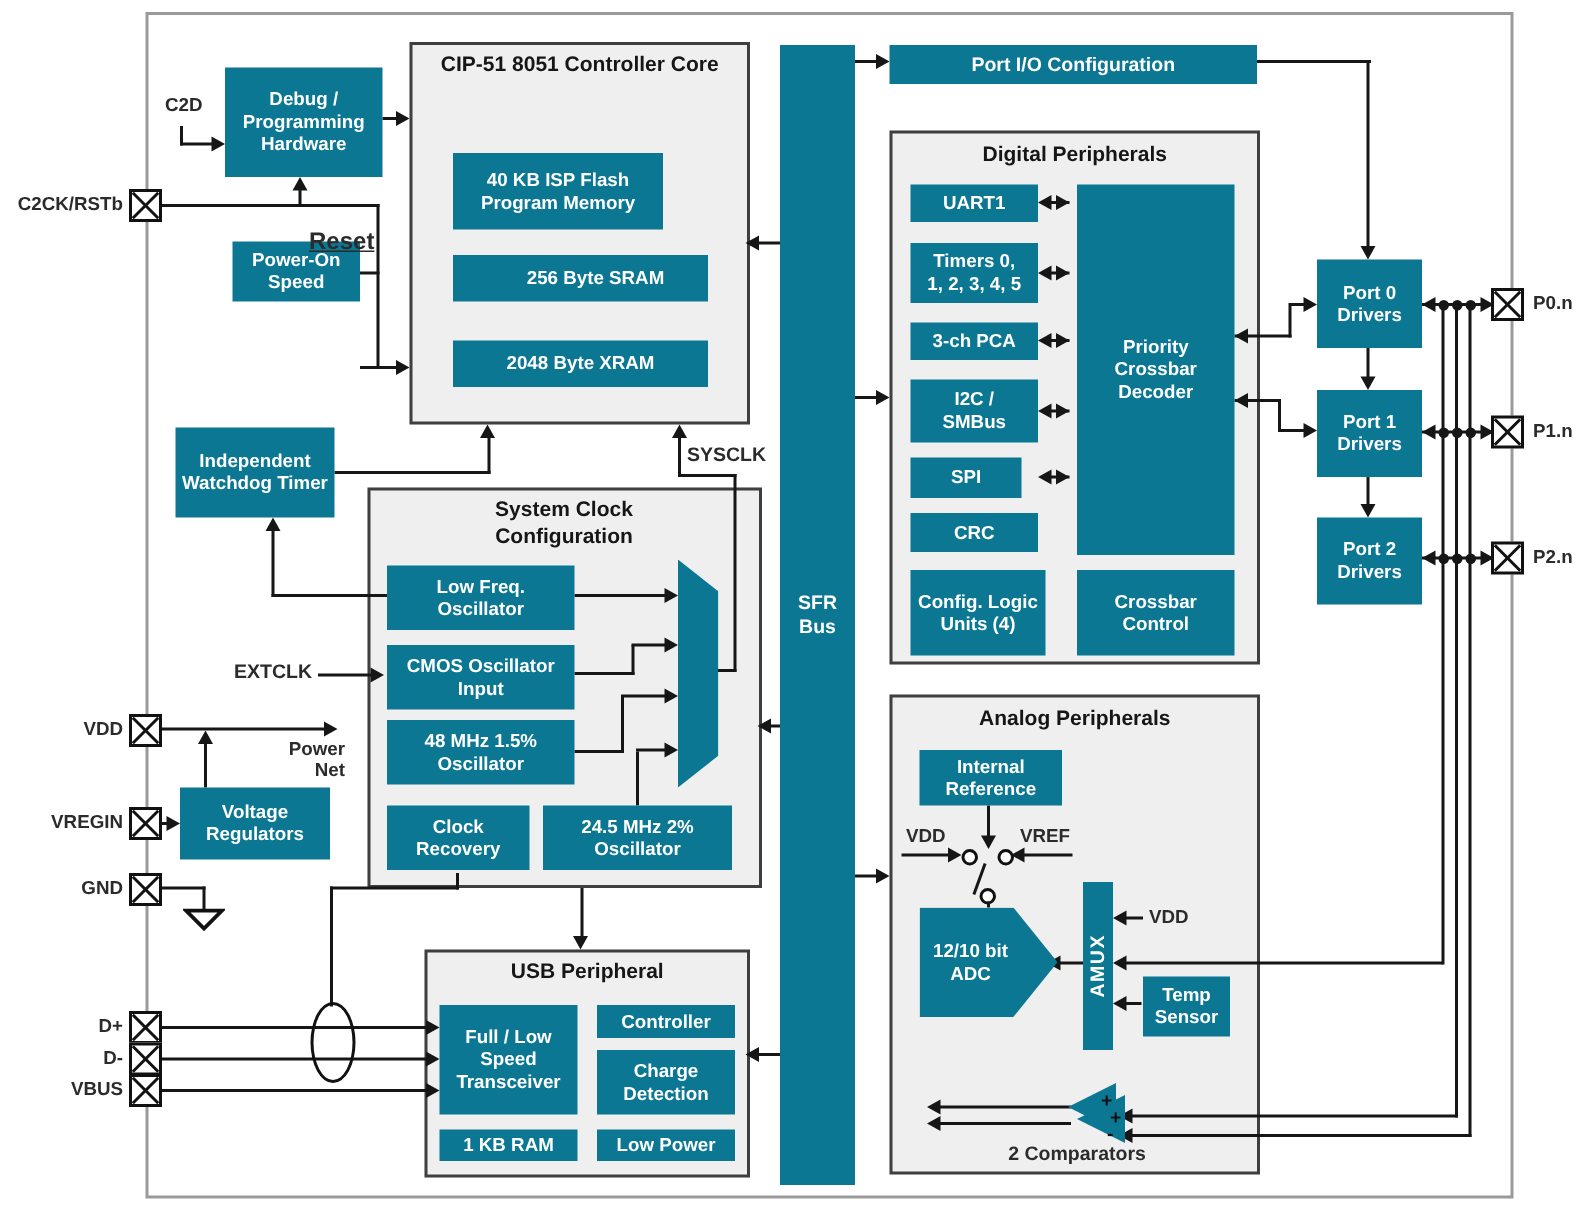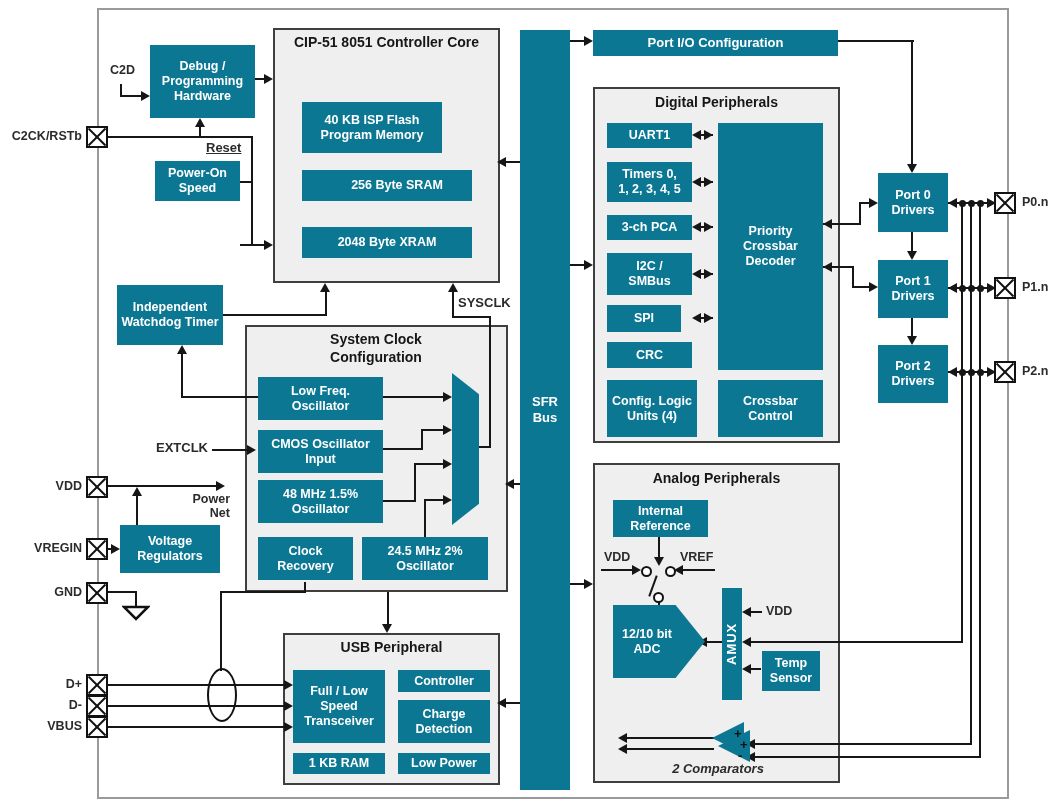--- a/index.html
+++ b/index.html
@@ -5,21 +5,21 @@
   html,body{margin:0;padding:0;background:#fff;font-family:"Liberation Sans",sans-serif;}
   #canvas{position:relative;width:1057px;height:804px;background:#fff;overflow:hidden;color:#111;}
   .chip{position:absolute;border:2px solid var(--chip_border);background:#fff;}
   .gbox{position:absolute;background:var(--panel);border:2px solid var(--panel_border);box-sizing:border-box;}
   .gtitle{position:absolute;font-weight:bold;font-size:14px;color:#161616;text-align:center;line-height:1.25;}
   .tblk{position:absolute;background:var(--teal);color:#fff;font-weight:bold;font-size:12.5px;line-height:1.2;display:flex;align-items:center;justify-content:center;text-align:center;padding:2px 4px;box-sizing:border-box;}
   .narrow{padding:2px 14px;}
   .tnarrow{padding:2px 10px;}
   .lbl{position:absolute;font-weight:bold;font-size:12.5px;color:#2b2b2b;line-height:1.15;}
   .lbl.r{text-align:right;}
-  .lbl.c{text-align:center;font-style:italic;}
+  .lbl.c{text-align:center;}
   .w{position:absolute;background:var(--wire);}
   .ar{position:absolute;width:0;height:0;}
   .ar.r{border-top:5px solid transparent;border-bottom:5px solid transparent;border-left:9px solid var(--wire);}
   .ar.l{border-top:5px solid transparent;border-bottom:5px solid transparent;border-right:9px solid var(--wire);}
   .ar.u{border-left:5px solid transparent;border-right:5px solid transparent;border-bottom:9px solid var(--wire);}
   .ar.d{border-left:5px solid transparent;border-right:5px solid transparent;border-top:9px solid var(--wire);}
   .dot{position:absolute;width:7px;height:7px;border-radius:50%;background:var(--wire);}
   .pin{position:absolute;width:18px;height:18px;background:#fff;border:2px solid #111;}
   .pin::before,.pin::after{content:'';position:absolute;left:50%;top:50%;width:24px;height:2px;background:#111;}
   .pin::before{transform:translate(-50%,-50%) rotate(45deg);}
@@ -287,21 +287,21 @@
   <div class="pin" style="left:86px;top:582px;"></div>
   <div class="pin" style="left:86px;top:674px;"></div>
   <div class="pin" style="left:86px;top:695px;"></div>
   <div class="pin" style="left:86px;top:716px;"></div>
   <div class="pin" style="left:994px;top:192px;"></div>
   <div class="pin" style="left:994px;top:277px;"></div>
   <div class="pin" style="left:994px;top:361px;"></div>
 
   <div class="lbl r" style="left:6px;top:129px;width:76px;">C2CK/RSTb</div>
   <div class="lbl" style="left:110px;top:63px;width:40px;">C2D</div>
-  <div class="lbl" style="left:206px;top:141px;width:48px;font-size:13px;text-decoration:underline;">Reset</div>
+  <div class="lbl" style="left:206px;top:153px;width:48px;font-size:16px;text-decoration:underline;">Reset</div>
   <div class="lbl r" style="left:40px;top:479px;width:42px;">VDD</div>
   <div class="lbl r" style="left:16px;top:541px;width:66px;">VREGIN</div>
   <div class="lbl r" style="left:40px;top:585px;width:42px;">GND</div>
   <div class="lbl r" style="left:48px;top:677px;width:34px;">D+</div>
   <div class="lbl r" style="left:48px;top:698px;width:34px;">D-</div>
   <div class="lbl r" style="left:32px;top:719px;width:50px;">VBUS</div>
   <div class="lbl" style="left:1022px;top:195px;width:40px;">P0.n</div>
   <div class="lbl" style="left:1022px;top:280px;width:40px;">P1.n</div>
   <div class="lbl" style="left:1022px;top:364px;width:40px;">P2.n</div>
   <div class="lbl r" style="left:178px;top:492px;width:52px;">Power Net</div>

